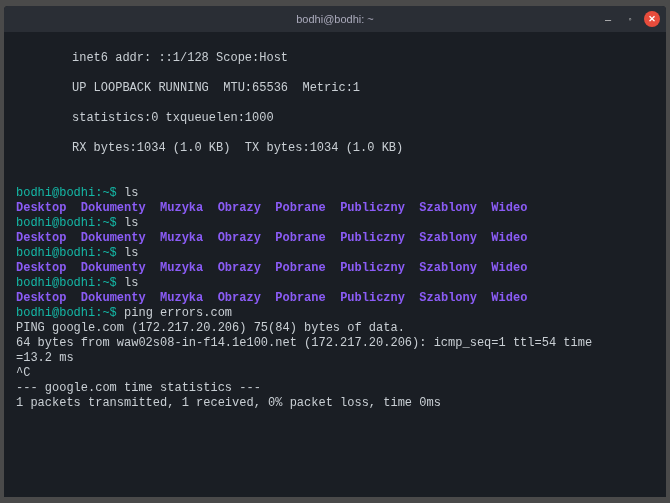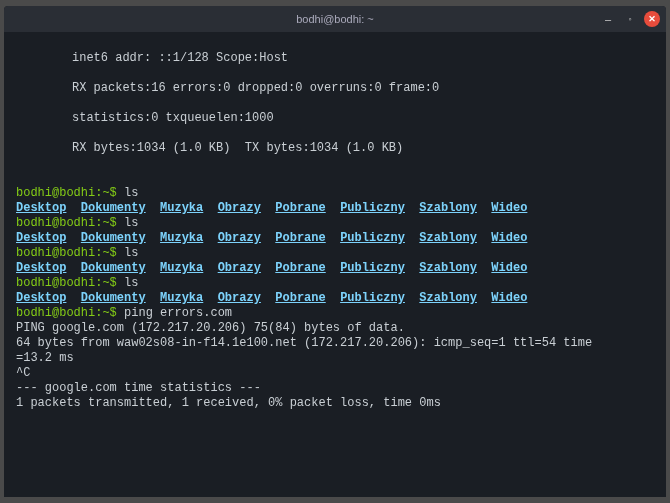--- a/index.html
+++ b/index.html
@@ -58,40 +58,40 @@
   .terminal {
     flex: 1;
     padding: 4px 12px;
     color: #c9cfd4;
     font-size: 12px;
     line-height: 1.25;
     white-space: pre;
     overflow: hidden;
   }
   .indent { padding-left: 56px; display: block; }
-  .prompt { color: #84cc16; }
-  .blue { color: #7dd3fc; font-weight: bold; text-decoration: underline; }
+  .prompt { color: #14b8a6; }
+  .blue { color: #8b5cf6; font-weight: bold; }
   .dirrow span { display: inline-block; }
 </style>
 </head>
 <body>
 
 <div class="window">
   <div class="titlebar">
     <span>bodhi@bodhi: ~</span>
     <div class="controls">
       <span class="winbtn min"></span>
       <span class="winbtn max"></span>
       <span class="winbtn close"></span>
     </div>
   </div>
 
   <div class="terminal">
 <span class="indent">inet6 addr: ::1/128 Scope:Host</span>
-<span class="indent">RX packets:16 errors:0 dropped:0 overruns:0 frame:0</span>
+<span class="indent">UP LOOPBACK RUNNING  MTU:65536  Metric:1</span>
 <span class="indent">statistics:0 txqueuelen:1000</span>
 <span class="indent">RX bytes:1034 (1.0 KB)  TX bytes:1034 (1.0 KB)</span>
 
 <span class="prompt">bodhi@bodhi:~$ </span><span>ls</span>
 <span class="dirrow"><span class="blue">Desktop</span>  <span class="blue">Dokumenty</span>  <span class="blue">Muzyka</span>  <span class="blue">Obrazy</span>  <span class="blue">Pobrane</span>  <span class="blue">Publiczny</span>  <span class="blue">Szablony</span>  <span class="blue">Wideo</span></span>
 <span class="prompt">bodhi@bodhi:~$ </span><span>ls</span>
 <span class="dirrow"><span class="blue">Desktop</span>  <span class="blue">Dokumenty</span>  <span class="blue">Muzyka</span>  <span class="blue">Obrazy</span>  <span class="blue">Pobrane</span>  <span class="blue">Publiczny</span>  <span class="blue">Szablony</span>  <span class="blue">Wideo</span></span>
 <span class="prompt">bodhi@bodhi:~$ </span><span>ls</span>
 <span class="dirrow"><span class="blue">Desktop</span>  <span class="blue">Dokumenty</span>  <span class="blue">Muzyka</span>  <span class="blue">Obrazy</span>  <span class="blue">Pobrane</span>  <span class="blue">Publiczny</span>  <span class="blue">Szablony</span>  <span class="blue">Wideo</span></span>
 <span class="prompt">bodhi@bodhi:~$ </span><span>ls</span>

